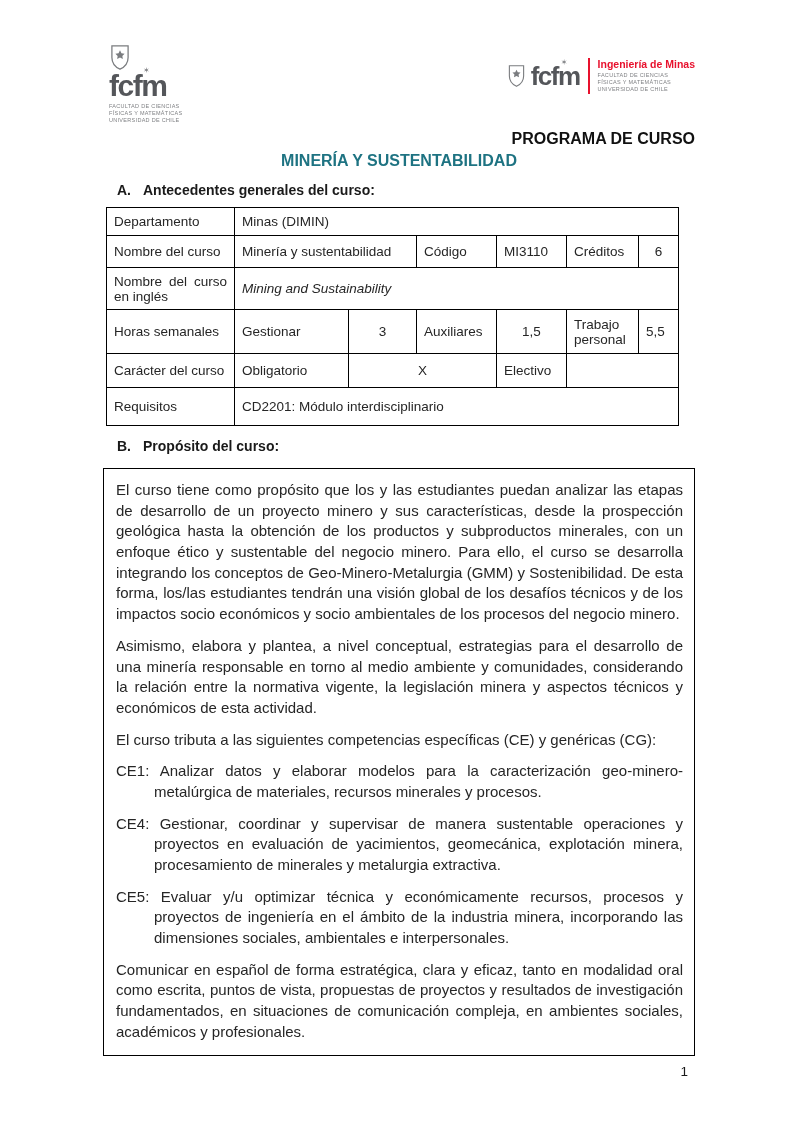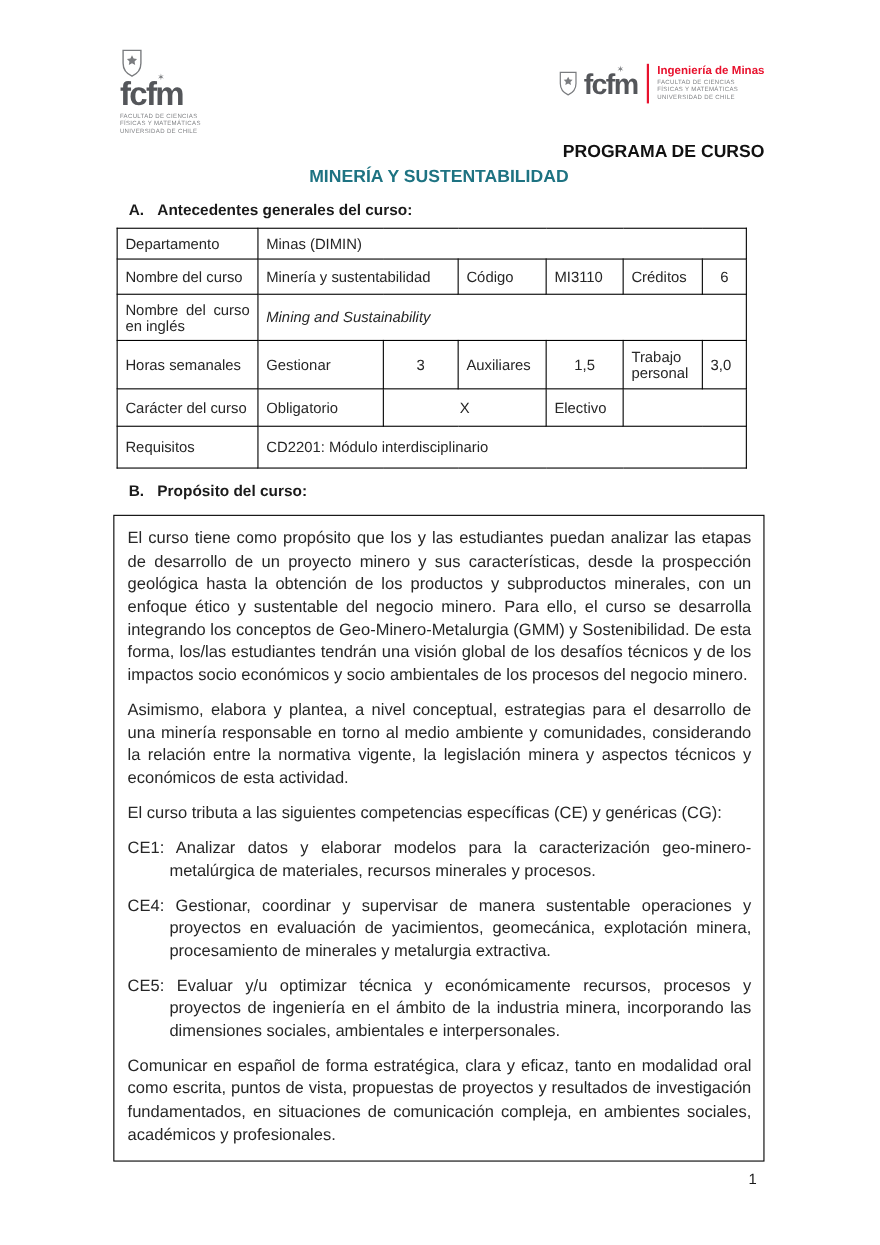--- a/index.html
+++ b/index.html
@@ -130,21 +130,21 @@
         <td class="justify-lbl">Nombre del curso en inglés</td>
         <td colspan="6" class="italic">Mining and Sustainability</td>
       </tr>
       <tr style="height:44px">
         <td>Horas semanales</td>
         <td class="vtop">Gestionar</td>
         <td class="vtop center">3</td>
         <td class="vtop">Auxiliares</td>
         <td class="vtop center">1,5</td>
         <td class="vtop">Trabajo personal</td>
-        <td class="vtop">3,0</td>
+        <td class="vtop">5,5</td>
       </tr>
       <tr style="height:34px">
         <td>Carácter del curso</td>
         <td>Obligatorio</td>
         <td colspan="2" class="center">X</td>
         <td>Electivo</td>
         <td colspan="2"></td>
       </tr>
       <tr style="height:38px">
         <td>Requisitos</td>

